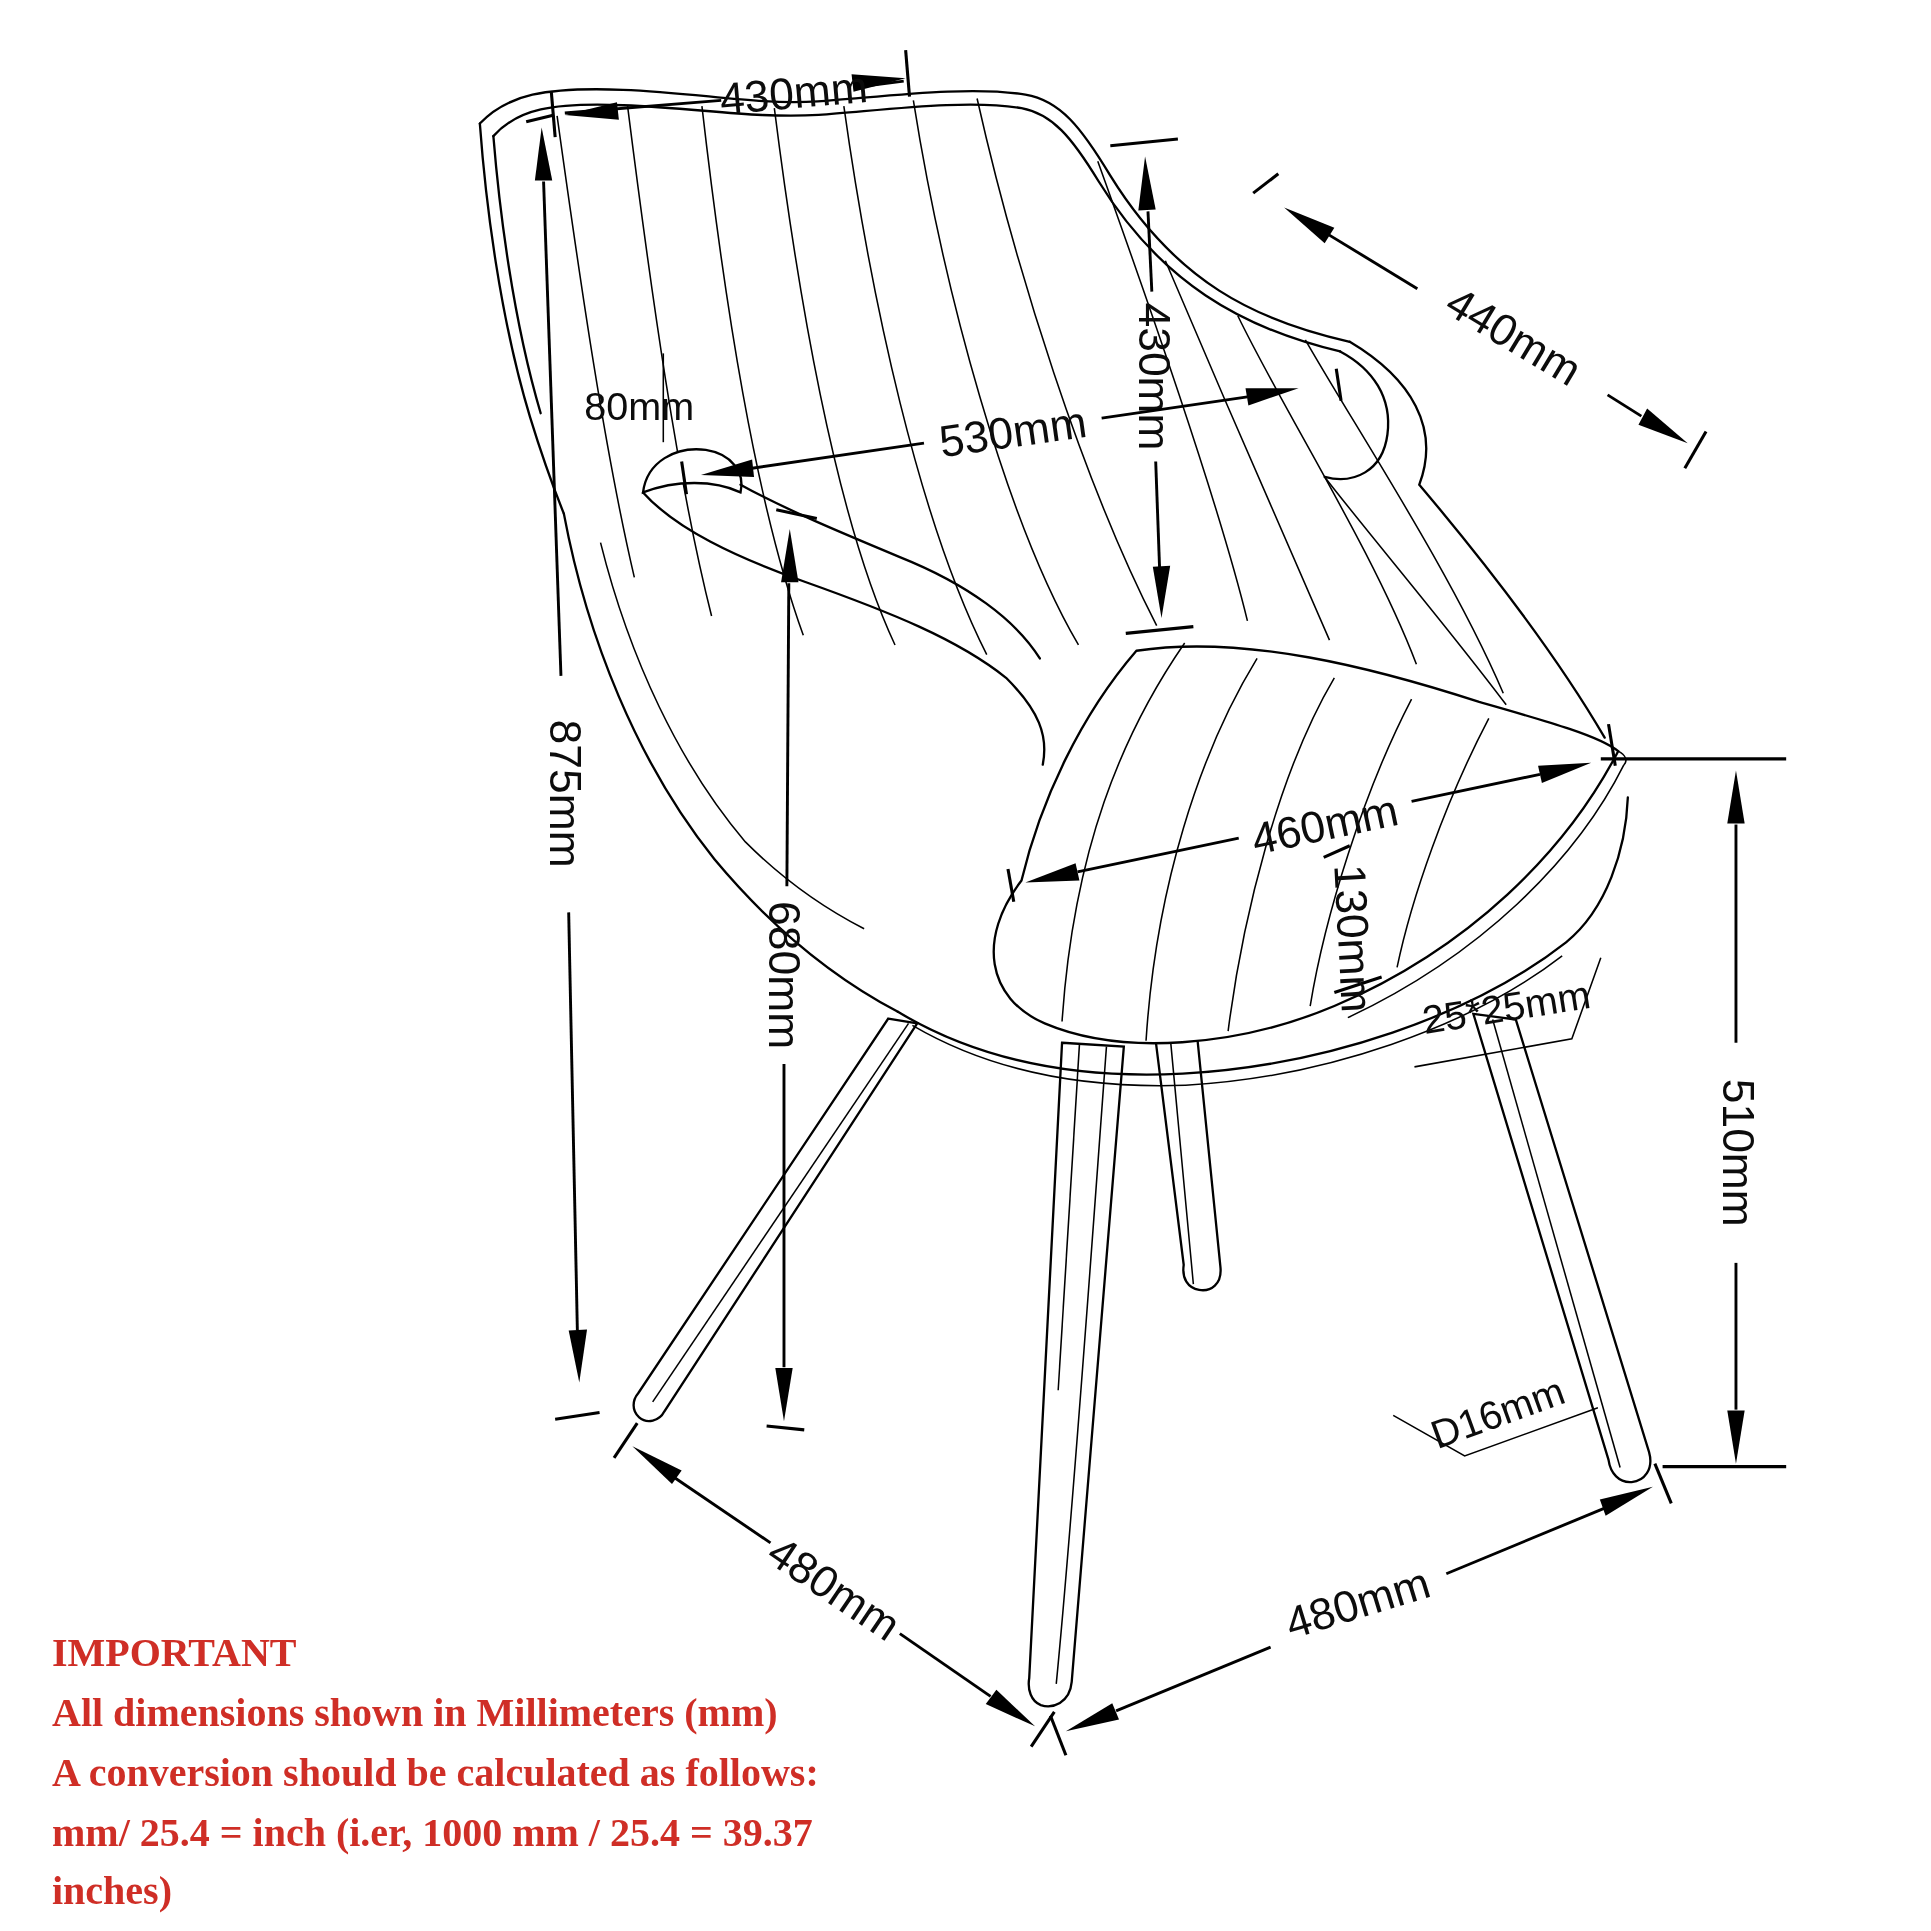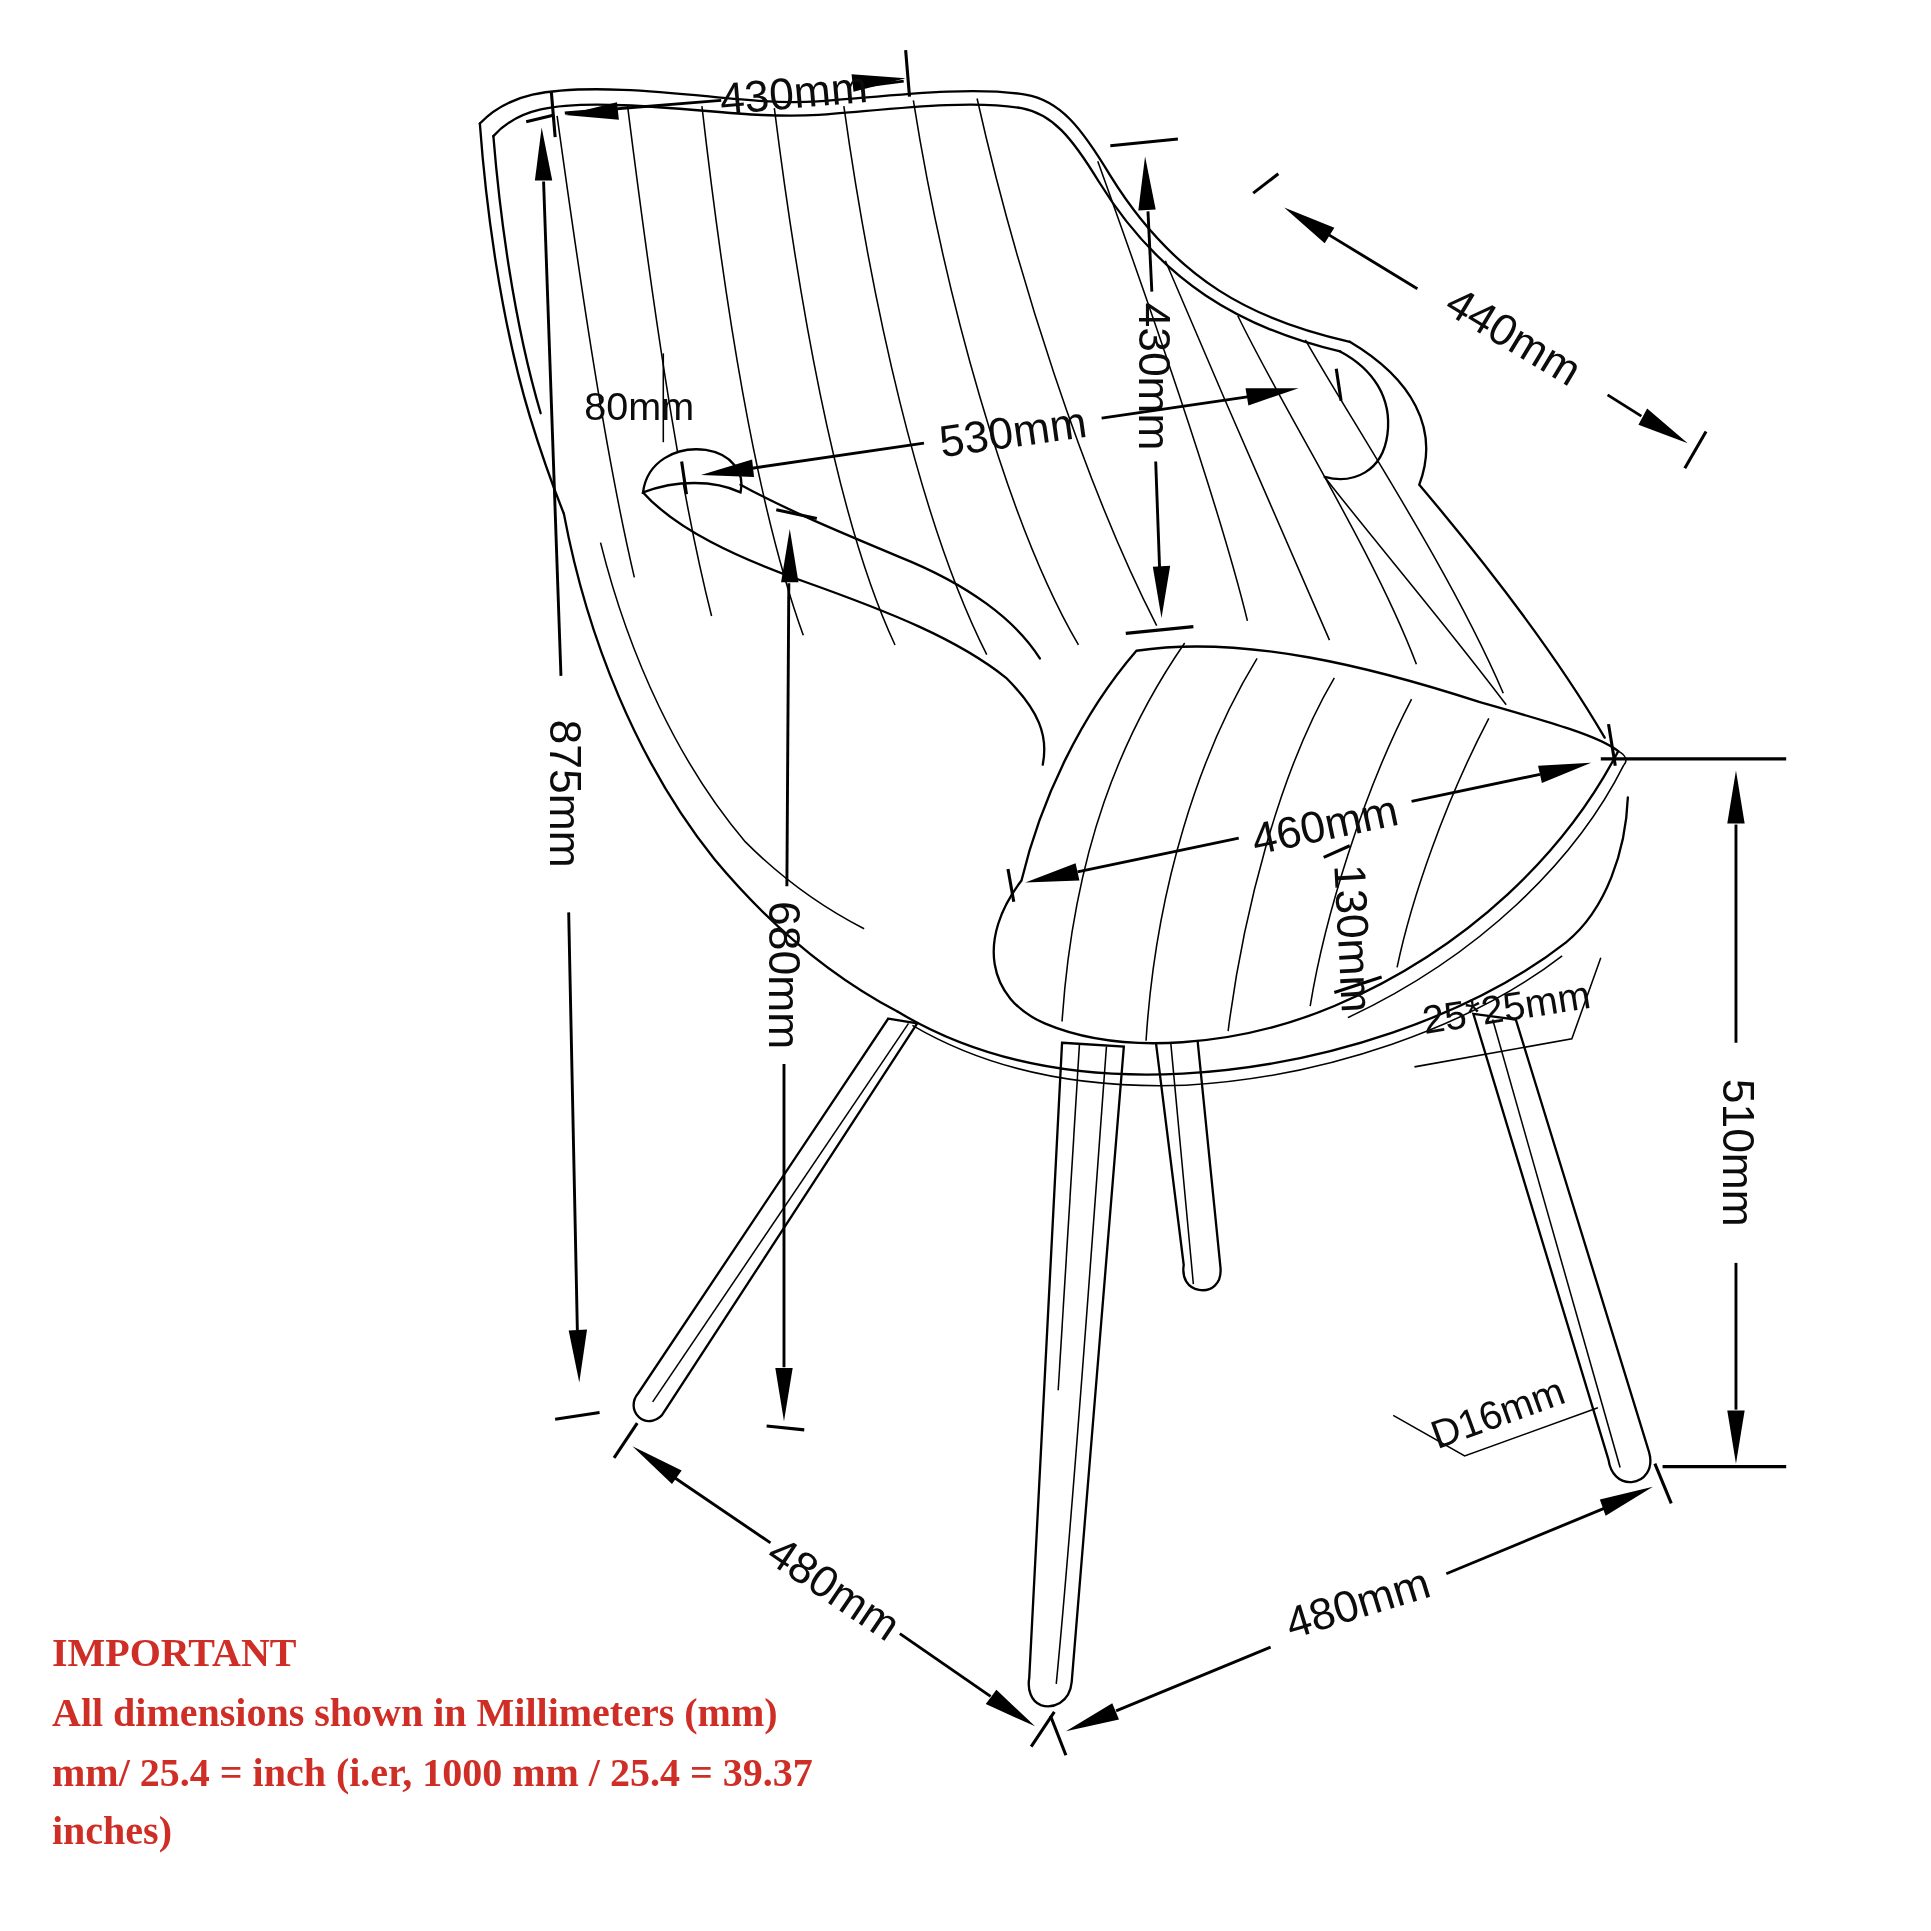--- a/index.html
+++ b/index.html
@@ -209,16 +209,17 @@
     <polygon class="ah" points="1712,1540 1663,1570 1657,1553"></polygon>
     <line class="dim" x1="1156" y1="1772" x2="1316" y2="1706"></line>
     <line class="dim" x1="1498" y1="1630" x2="1662" y2="1562"></line>
     <text class="dtxt" transform="translate(1406,1660) rotate(-17)" dominant-baseline="central">480mm</text>
   </g>
 </svg>
 
   <div class="note">
     <div class="t">IMPORTANT</div>
     <div class="t">All dimensions shown in Millimeters (mm)</div>
+    <div class="t">A conversion should be calculated as follows:</div>
     <div class="t">mm/ 25.4 = inch (i.er, 1000 mm / 25.4 = 39.37 inches)</div>
   </div>
 </div>
 
 
 </body></html>

